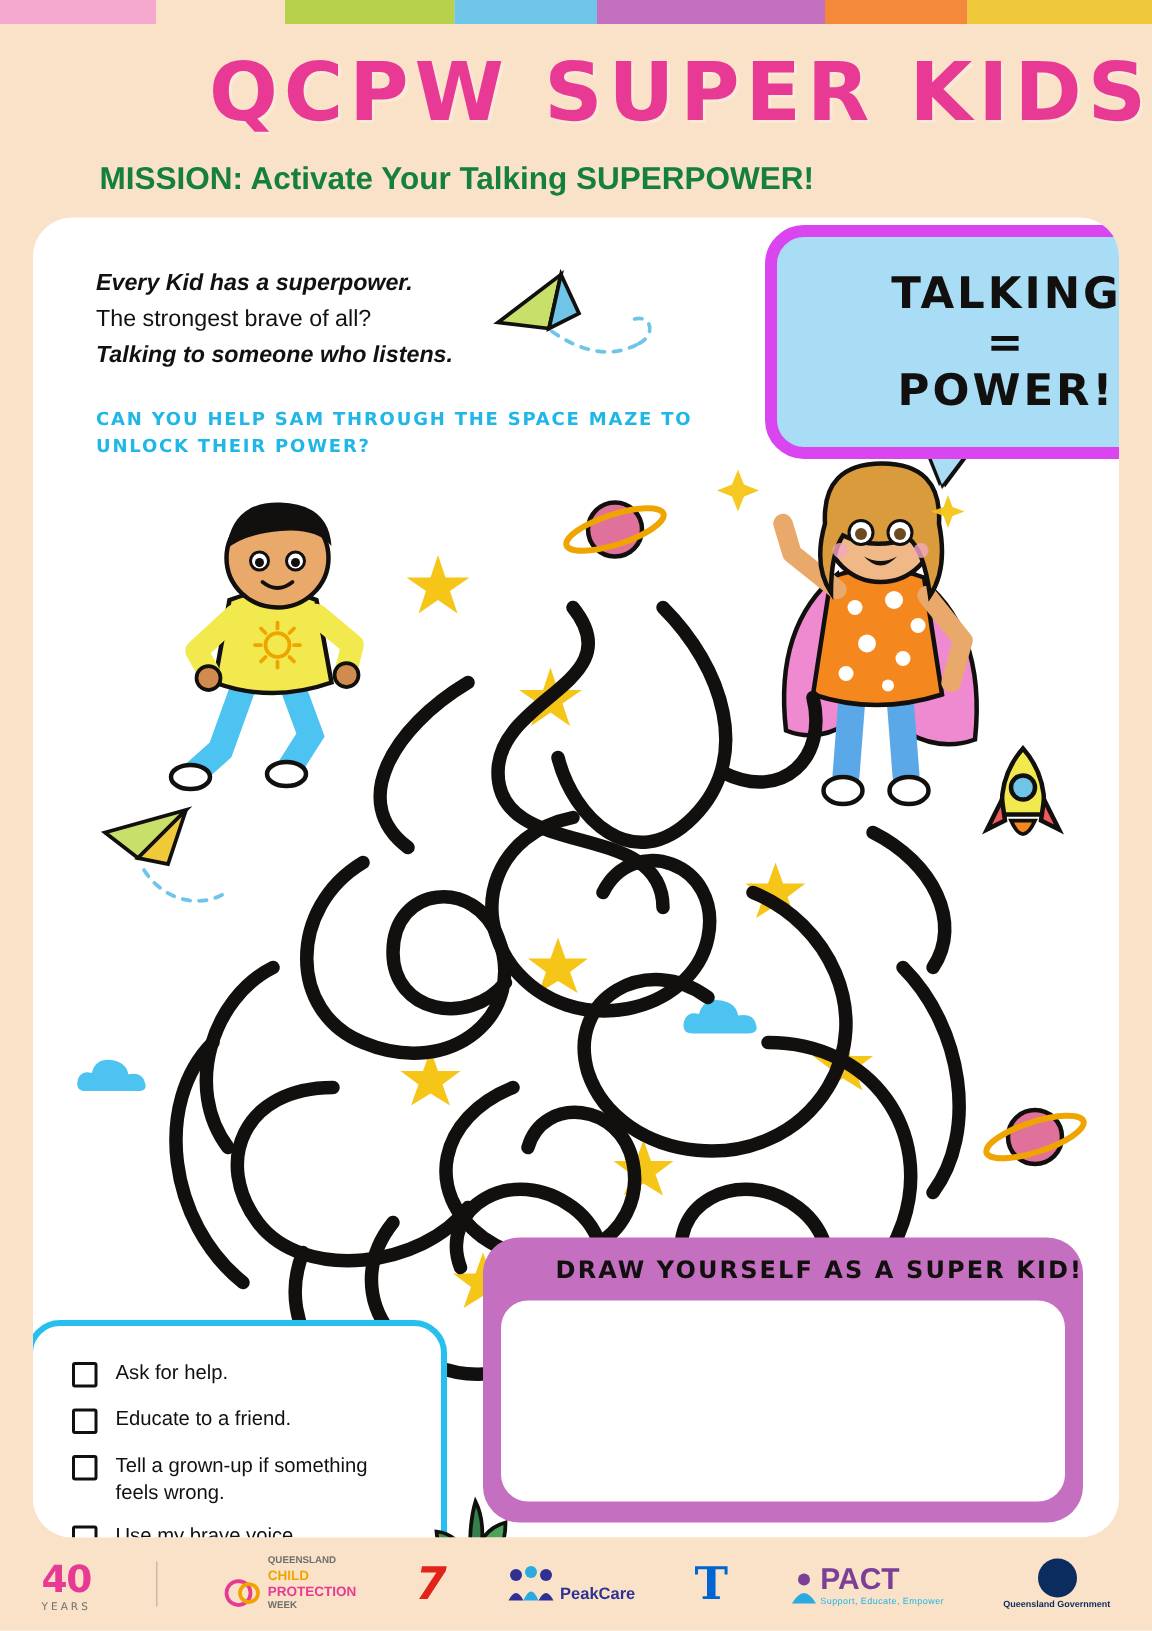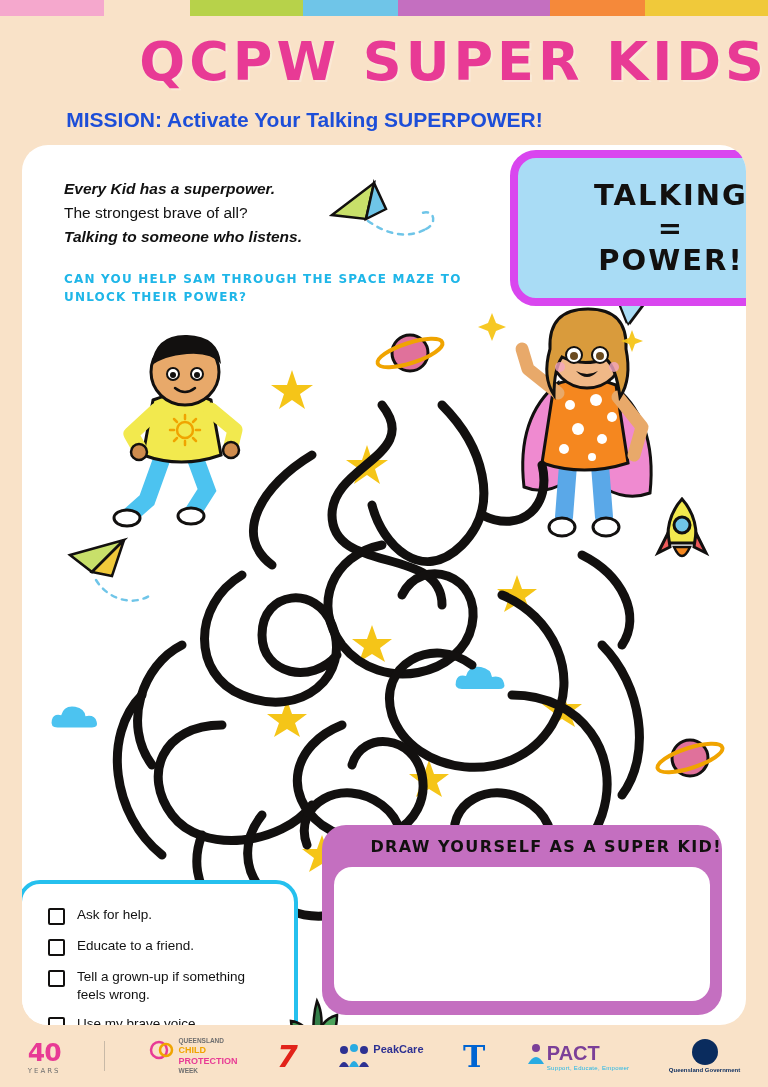--- a/index.html
+++ b/index.html
@@ -46,21 +46,21 @@
     text-shadow: 2px 2px 0 rgba(255,255,255,0.25);
   }
   .subtitle {
     position: absolute;
     top: 108px;
     left: 0;
     width: 609px;
     text-align: center;
     font-size: 21px;
     font-weight: bold;
-    color: #1d4ed8;
+    color: #15803d;
   }
 
   
   .card {
     position: absolute;
     top: 145px;
     left: 22px;
     width: 724px;
     height: 880px;
     background: #ffffff;
@@ -233,21 +233,21 @@
     left: 0;
     width: 768px;
     height: 62px;
     background: #f9e2c8;
     display: flex;
     align-items: center;
     justify-content: space-around;
     padding: 0 8px;
     box-sizing: border-box;
   }
-  .logo { display: flex; align-items: flex-start; }
+  .logo { display: flex; align-items: flex-end; }
   .logo-40 { font-family: "DejaVu Sans", sans-serif; color: #e83a95; }
   .logo-40 .num { font-size: 25px; font-weight: bold; letter-spacing: -1px;}
   .logo-40 .yrs { font-size: 7px; letter-spacing: 2px; color:#6f6f6f; display:block; text-align:center;}
   .divider { width: 1px; height: 30px; background: #c8b9a7; margin: 0 4px; }
   .qcpw-logo { font-size: 7.5px; line-height: 1.25; font-weight: bold; }
   .qcpw-logo .l1 { color: #6f6f6f; font-size: 6.5px; }
   .qcpw-logo .l2 { color: #f0a400; font-size: 9px; }
   .qcpw-logo .l3 { color: #e83a95; font-size: 9px; }
   .qcpw-logo .l4 { color: #6f6f6f; font-size: 6.5px; }
   .seven { color: #e2231a; font-weight: bold; font-size: 30px; font-style: italic; font-family: "DejaVu Sans", sans-serif;}

